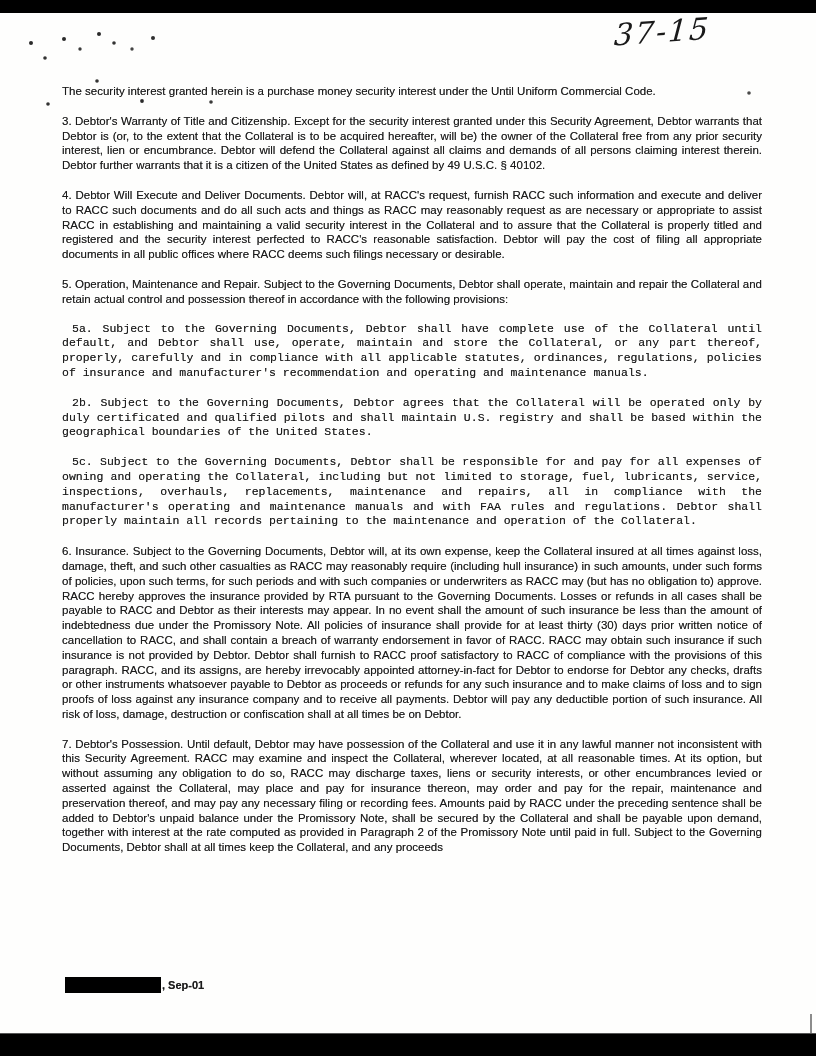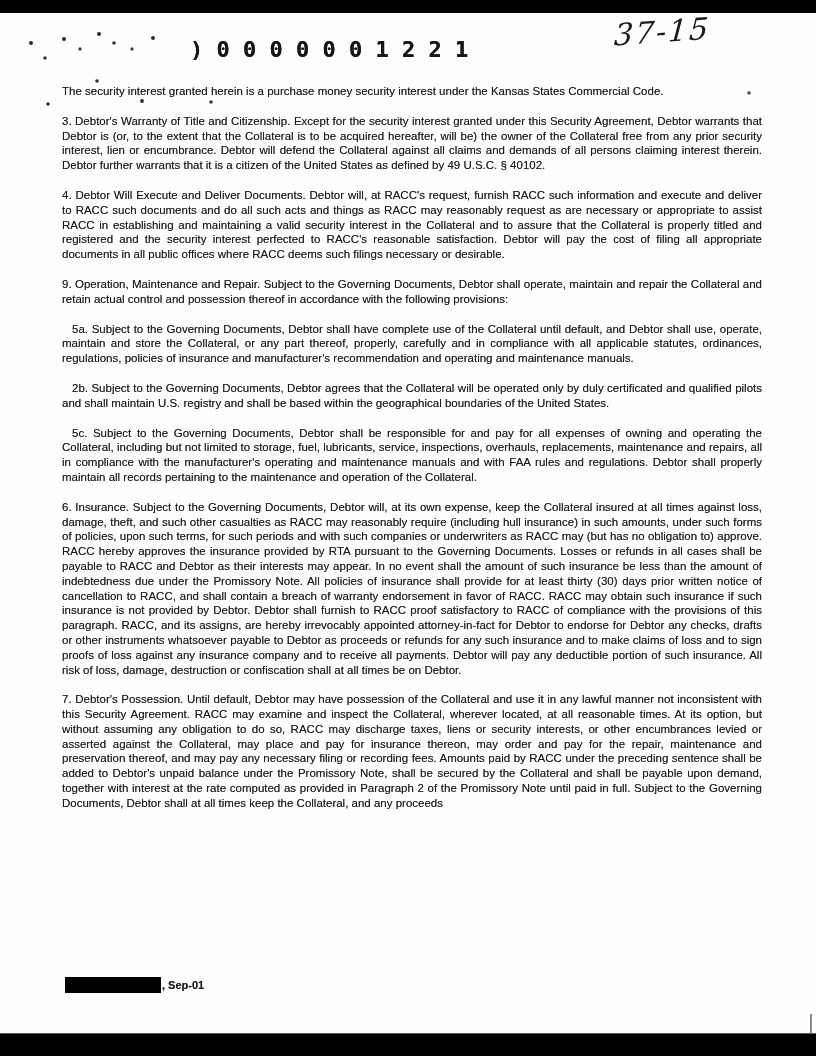--- a/index.html
+++ b/index.html
@@ -66,21 +66,21 @@
     position: absolute; left: 62px; top: 84px;
     width: 700px;
     text-align: justify;
     font-size: 11.5px;
     line-height: 14.8px;
     text-shadow: 0 0 0.4px rgba(0,0,0,0.55);
   }
   .para { margin: 0 0 15px 0; }
   .para b { font-weight: normal; }
   .para b:empty { display: none; }
-  .para.sub { text-indent: 10px; }
+  .para.sub { text-indent: 10px; font-family: Liberation Mono, monospace; }
   .footer {
     position: absolute; left: 65px; top: 977px;
     display: flex; align-items: center;
   }
   .redaction-bar {
     width: 96px; height: 16px; background: #000;
     flex: none;
   }
   .footer-date {
     font-size: 11px; font-weight: bold; line-height: 16px;
@@ -89,33 +89,32 @@
   }
 </style>
 </head>
 <body>
 
 <div class="page">
 
   <div class="scan-edge-top"></div>
   <div class="speckles"></div>
 
-  <div class="stamp">) 0 0 0 0 0 0 1 2 2 1</div>
 
   <div class="handwritten">37-15</div>
 
   <div class="doc-body">
 
-    <p class="para"> <span>The security interest granted herein is a purchase money security interest under the Kansas States Commercial Code.</span></p>
+    <p class="para"> <span>The security interest granted herein is a purchase money security interest under the Until Uniform Commercial Code.</span></p>
 
     <p class="para"><b>3. Debtor's Warranty of Title and Citizenship.</b> <span>Except for the security interest granted under this Security Agreement, Debtor warrants that Debtor is (or, to the extent that the Collateral is to be acquired hereafter, will be) the owner of the Collateral free from any prior security interest, lien or encumbrance. Debtor will defend the Collateral against all claims and demands of all persons claiming interest therein. Debtor further warrants that it is a citizen of the United States as defined by 49 U.S.C. § 40102.</span></p>
 
     <p class="para"><b>4. Debtor Will Execute and Deliver Documents.</b> <span>Debtor will, at RACC's request, furnish RACC such information and execute and deliver to RACC such documents and do all such acts and things as RACC may reasonably request as are necessary or appropriate to assist RACC in establishing and maintaining a valid security interest in the Collateral and to assure that the Collateral is properly titled and registered and the security interest perfected to RACC's reasonable satisfaction. Debtor will pay the cost of filing all appropriate documents in all public offices where RACC deems such filings necessary or desirable.</span></p>
 
-    <p class="para"><b>9. Operation, Maintenance and Repair.</b> <span>Subject to the Governing Documents, Debtor shall operate, maintain and repair the Collateral and retain actual control and possession thereof in accordance with the following provisions:</span></p>
+    <p class="para"><b>5. Operation, Maintenance and Repair.</b> <span>Subject to the Governing Documents, Debtor shall operate, maintain and repair the Collateral and retain actual control and possession thereof in accordance with the following provisions:</span></p>
 
     <p class="para sub"> <span>5a. Subject to the Governing Documents, Debtor shall have complete use of the Collateral until default, and Debtor shall use, operate, maintain and store the Collateral, or any part thereof, properly, carefully and in compliance with all applicable statutes, ordinances, regulations, policies of insurance and manufacturer's recommendation and operating and maintenance manuals.</span></p>
 
     <p class="para sub"> <span>2b. Subject to the Governing Documents, Debtor agrees that the Collateral will be operated only by duly certificated and qualified pilots and shall maintain U.S. registry and shall be based within the geographical boundaries of the United States.</span></p>
 
     <p class="para sub"> <span>5c. Subject to the Governing Documents, Debtor shall be responsible for and pay for all expenses of owning and operating the Collateral, including but not limited to storage, fuel, lubricants, service, inspections, overhauls, replacements, maintenance and repairs, all in compliance with the manufacturer's operating and maintenance manuals and with FAA rules and regulations. Debtor shall properly maintain all records pertaining to the maintenance and operation of the Collateral.</span></p>
 
     <p class="para"><b>6. Insurance.</b> <span>Subject to the Governing Documents, Debtor will, at its own expense, keep the Collateral insured at all times against loss, damage, theft, and such other casualties as RACC may reasonably require (including hull insurance) in such amounts, under such forms of policies, upon such terms, for such periods and with such companies or underwriters as RACC may (but has no obligation to) approve. RACC hereby approves the insurance provided by RTA pursuant to the Governing Documents. Losses or refunds in all cases shall be payable to RACC and Debtor as their interests may appear. In no event shall the amount of such insurance be less than the amount of indebtedness due under the Promissory Note. All policies of insurance shall provide for at least thirty (30) days prior written notice of cancellation to RACC, and shall contain a breach of warranty endorsement in favor of RACC. RACC may obtain such insurance if such insurance is not provided by Debtor. Debtor shall furnish to RACC proof satisfactory to RACC of compliance with the provisions of this paragraph. RACC, and its assigns, are hereby irrevocably appointed attorney-in-fact for Debtor to endorse for Debtor any checks, drafts or other instruments whatsoever payable to Debtor as proceeds or refunds for any such insurance and to make claims of loss and to sign proofs of loss against any insurance company and to receive all payments. Debtor will pay any deductible portion of such insurance. All risk of loss, damage, destruction or confiscation shall at all times be on Debtor.</span></p>
 
     <p class="para"><b>7. Debtor's Possession.</b> <span>Until default, Debtor may have possession of the Collateral and use it in any lawful manner not inconsistent with this Security Agreement. RACC may examine and inspect the Collateral, wherever located, at all reasonable times. At its option, but without assuming any obligation to do so, RACC may discharge taxes, liens or security interests, or other encumbrances levied or asserted against the Collateral, may place and pay for insurance thereon, may order and pay for the repair, maintenance and preservation thereof, and may pay any necessary filing or recording fees. Amounts paid by RACC under the preceding sentence shall be added to Debtor's unpaid balance under the Promissory Note, shall be secured by the Collateral and shall be payable upon demand, together with interest at the rate computed as provided in Paragraph 2 of the Promissory Note until paid in full. Subject to the Governing Documents, Debtor shall at all times keep the Collateral, and any proceeds</span></p>

